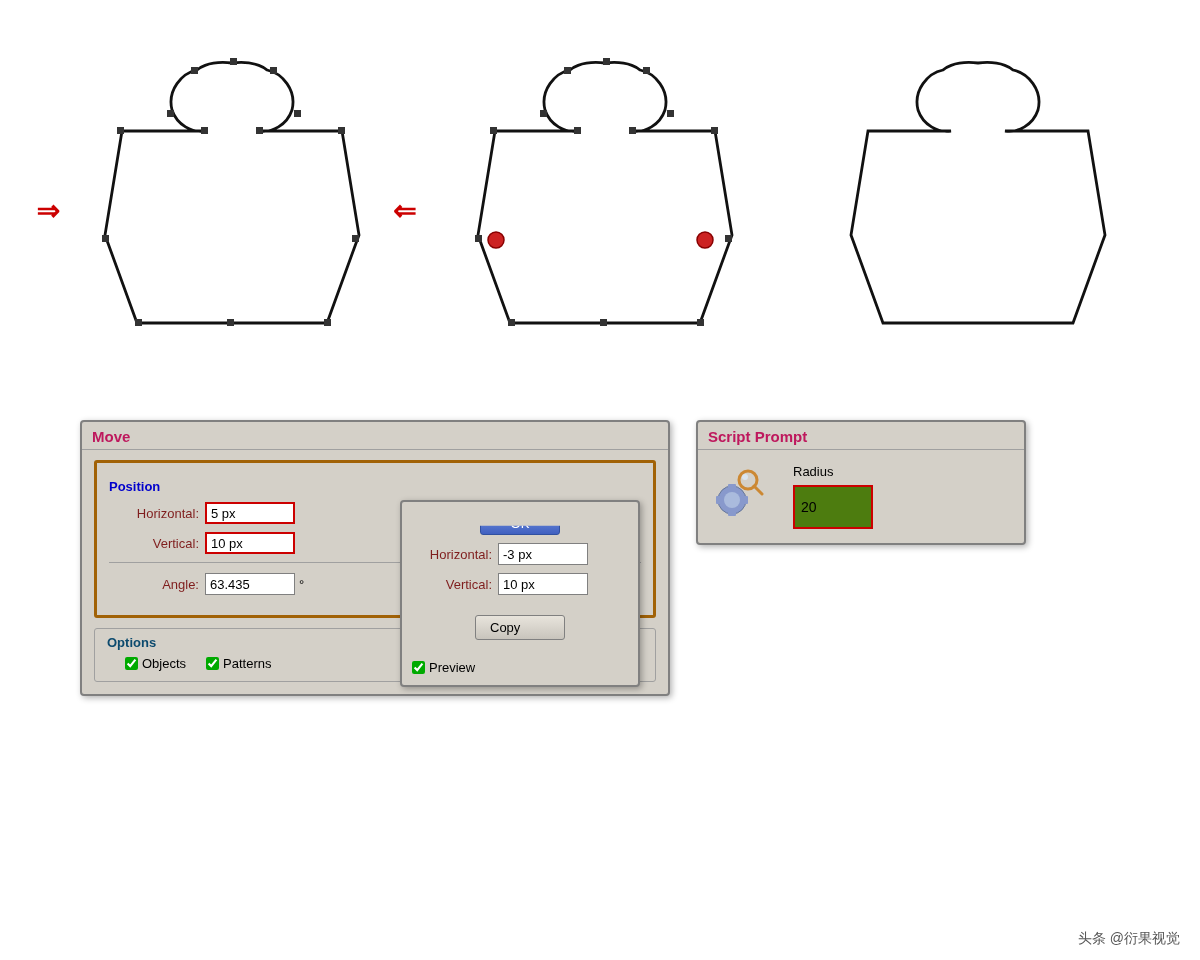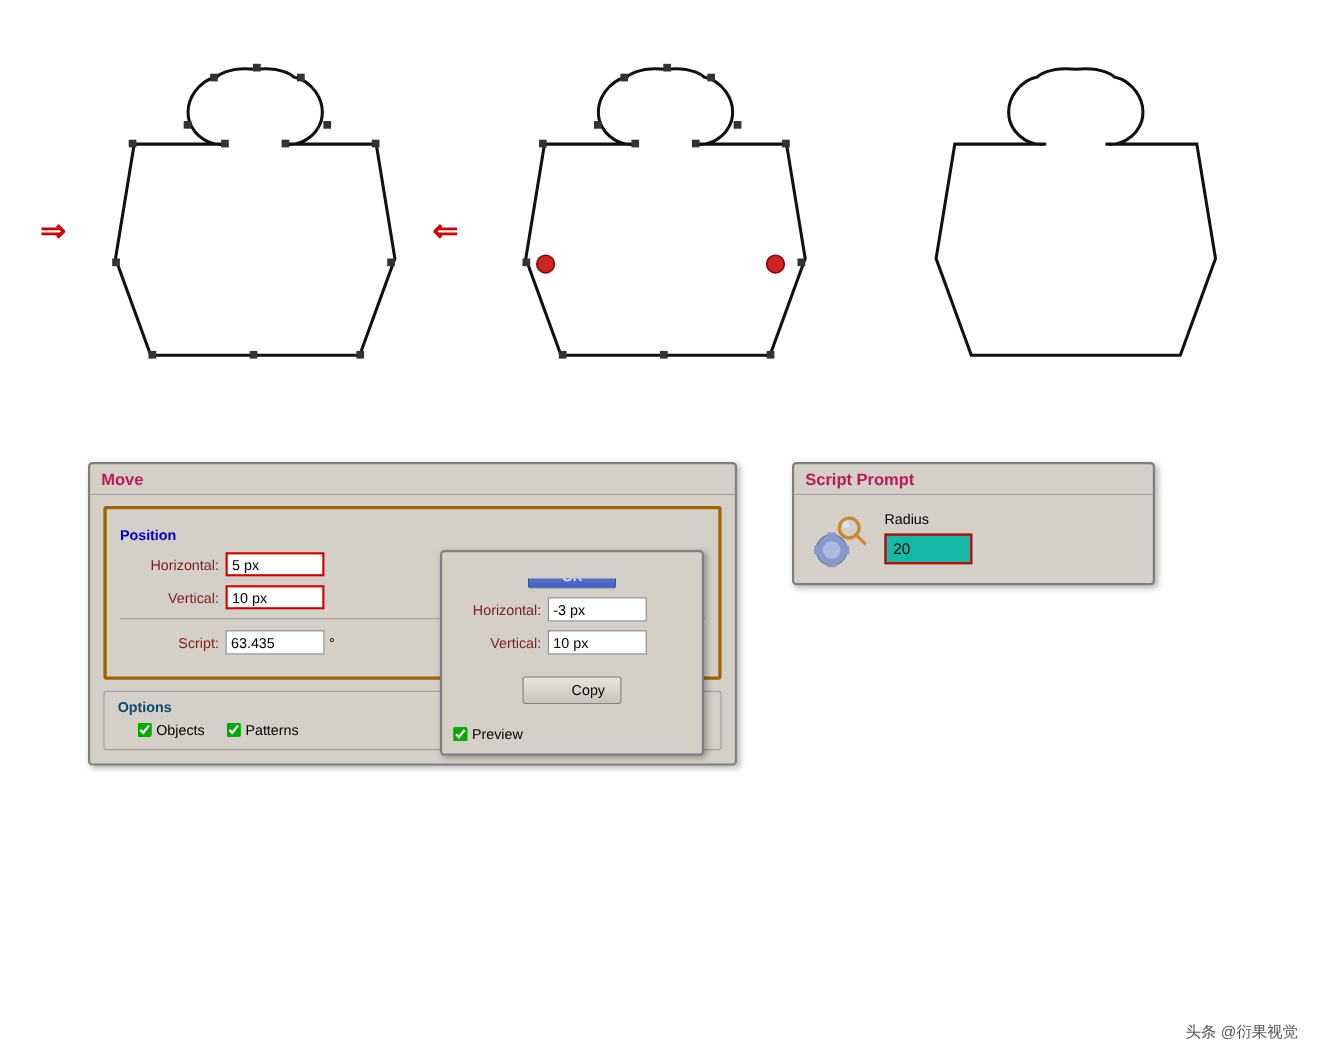--- a/index.html
+++ b/index.html
@@ -75,21 +75,21 @@
       background: #d4d0c8;
       border: 2px solid #808080;
       border-radius: 4px;
       box-shadow: 2px 2px 6px rgba(0,0,0,0.3);
       z-index: 10;
       padding: 10px;
     }
 
     
     .script-dialog {
-      left: 720px;
+      left: 696px;
       top: 420px;
       width: 330px;
     }
 
     
     .field-group {
       border: 3px solid #a16207;
       border-radius: 3px;
       margin: 10px 12px;
       padding: 20px 12px 12px 12px;
@@ -155,21 +155,21 @@
       display: block;
       margin: 20px auto;
       width: 90px;
       background: linear-gradient(to bottom, #e8e4dc, #c8c4bc);
       border: 1px solid #808080;
       border-radius: 3px;
       font-size: 13px;
       padding: 4px 14px;
       cursor: pointer;
       color: #000;
-      text-align: right;
+      text-align: left;
     }
 
     
     .checkbox-row {
       display: flex;
       align-items: center;
       gap: 4px;
       font-size: 13px;
       color: #000;
     }
@@ -199,46 +199,46 @@
       align-items: center;
       font-size: 13px;
       margin-left: 18px;
     }
 
     
     .script-content {
       padding: 14px 16px;
       display: flex;
       align-items: flex-start;
-      gap: 14px;
+      gap: 27px;
     }
 
     .script-icon {
       width: 52px;
       height: 52px;
     }
 
     .script-right {
       display: flex;
       flex-direction: column;
       gap: 6px;
     }
 
     .script-field-label {
       font-size: 13px;
       color: #000;
     }
 
     .script-input {
       border: 2px solid #cc0000;
-      background: #14b8a6;
+      background: #4d7c0f;
       font-size: 14px;
       padding: 3px 6px;
       width: 80px;
-      height: 28px;
+      height: 44px;
     }
 
     
     .watermark {
       position: absolute;
       bottom: 12px;
       right: 20px;
       font-size: 14px;
       color: #555555;
     }
@@ -362,21 +362,21 @@
 
     <div class="form-row">
       <span class="form-label">Vertical:</span>
       <input class="form-input highlighted" type="text" value="10 px" style="">
     </div>
 
     <hr class="divider">
 
 
     <div class="form-row">
-      <span class="form-label">Script:</span>
+      <span class="form-label">Angle:</span>
       <input class="form-input" type="text" value="63.435" style="">
       <span class="degree-symbol">°</span>
     </div>
   </div>
 
   <div class="options-group">
     <div class="options-label">Options</div>
     <div class="options-row">
       <label class="checkbox-row">
         <input type="checkbox" checked="" style="">

